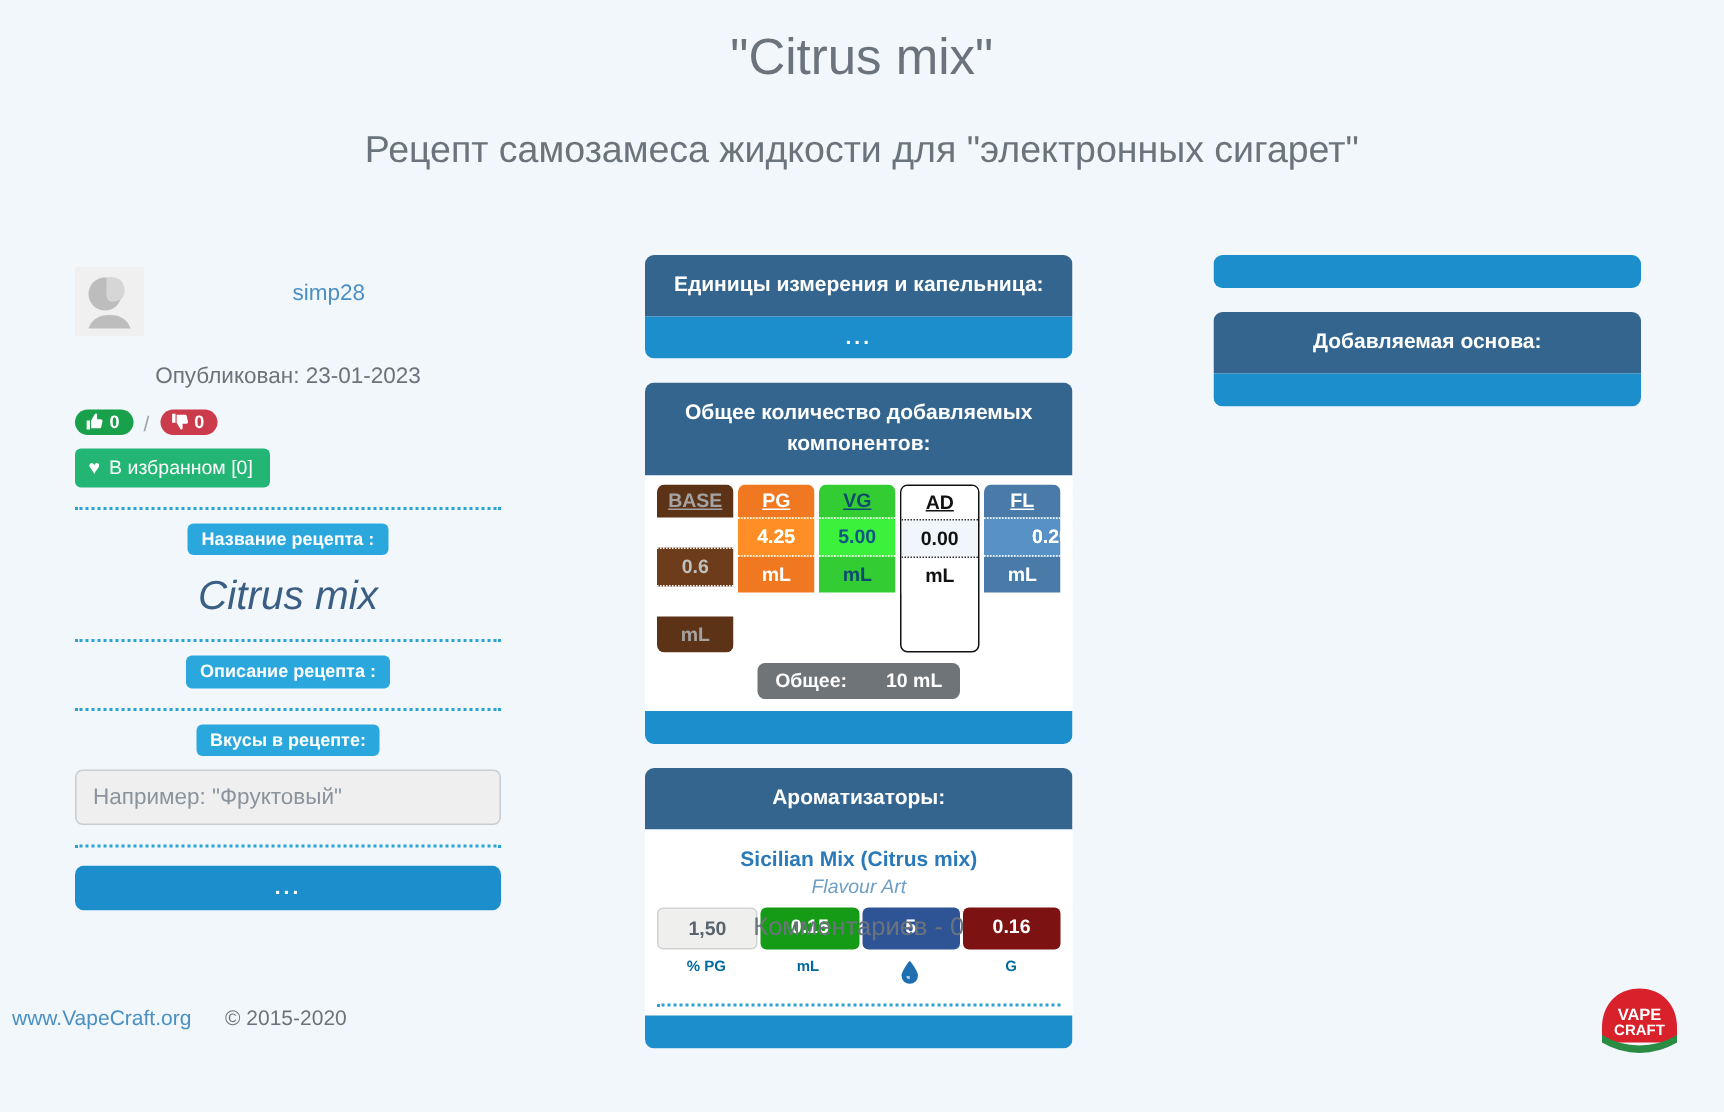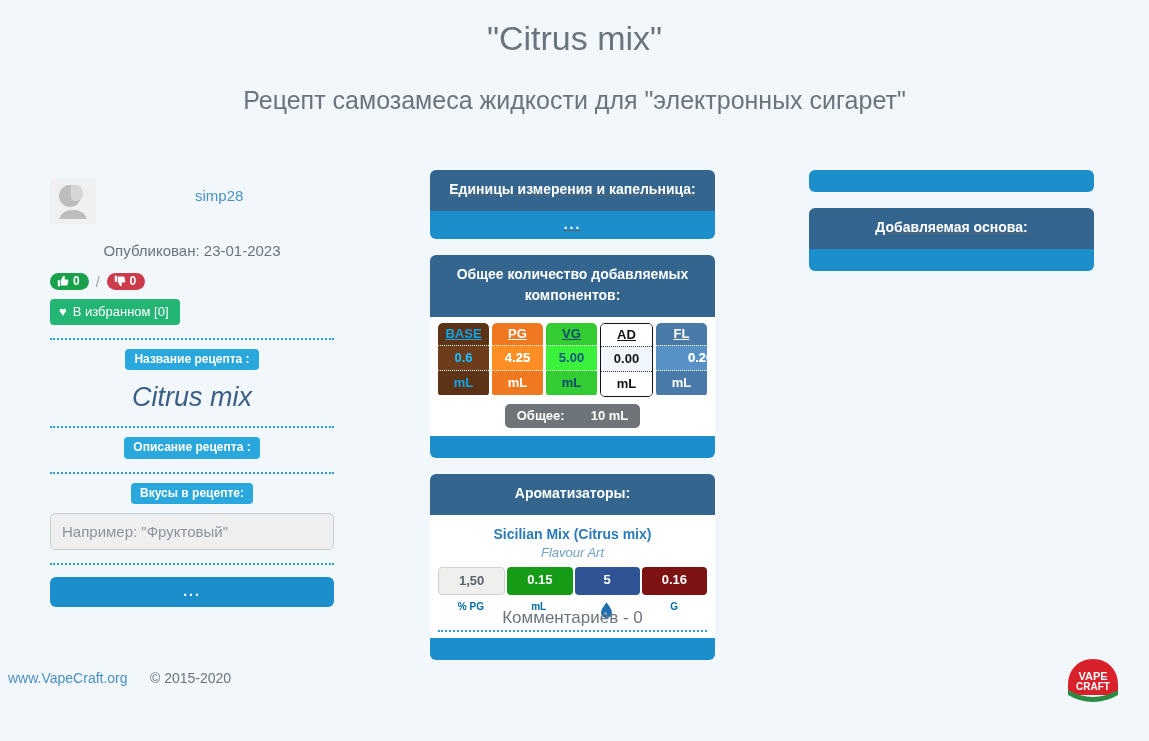--- a/index.html
+++ b/index.html
@@ -102,21 +102,21 @@
     text-align:center; padding: 9px 8px 10px 8px; line-height: 1.55;
   }
   .panel-foot {
     background:#1b8ecb; color:#fff; text-align:center;
     padding: 6px 8px 8px 8px; font-size: 14px; font-weight:bold;
     letter-spacing: 2px; line-height: 1;
     min-height: 22px;
   }
   .panel-body { background:#fff; padding: 6px 5px 6px 5px; }
 
-  .panel-simple { border-radius:6px; overflow:hidden; margin-bottom: 16px; text-decoration: underline; }
+  .panel-simple { border-radius:6px; overflow:hidden; margin-bottom: 16px; }
   .panel-simple .panel-head { border-radius: 0; }
 
   
   .extra-panel { border-radius:6px; overflow:hidden; margin-top: 12px; }
   .extra-panel .panel-head { font-size: 14px; padding: 8px 6px 9px 6px;}
   .extra-panel .panel-foot { padding: 7px 8px 9px 8px; }
 
   
   .comp-table { display:flex; gap: 3px; padding: 0 3px; }
   .comp-col {
@@ -259,21 +259,21 @@
     <div class="panel-simple">
       <div class="panel-head">Единицы измерения и капельница:</div>
       <div class="panel-foot">...</div>
     </div>
 
     <div class="panel">
       <div class="panel-head">Общее количество добавляемых компонентов:</div>
       <div class="panel-body">
         <div class="comp-table">
 
-          <div class="comp-col" style="color: #0ea5e9;">
+          <div class="comp-col" style="color: #a3a3a3; gap: 20px;">
             <div class="c-head" style="background: rgb(92, 51, 23);">BASE</div>
             <div class="c-val" style="background: rgb(92, 51, 23); filter: brightness(1.18);">0.6</div>
             <div class="c-unit" style="background: rgb(92, 51, 23);">mL</div>
           </div>
 
           <div class="comp-col" style="color: rgb(255, 255, 255);">
             <div class="c-head" style="background: rgb(240, 120, 32);">PG</div>
             <div class="c-val" style="background: rgb(240, 120, 32); filter: brightness(1.18);">4.25</div>
             <div class="c-unit" style="background: rgb(240, 120, 32);">mL</div>
           </div>

